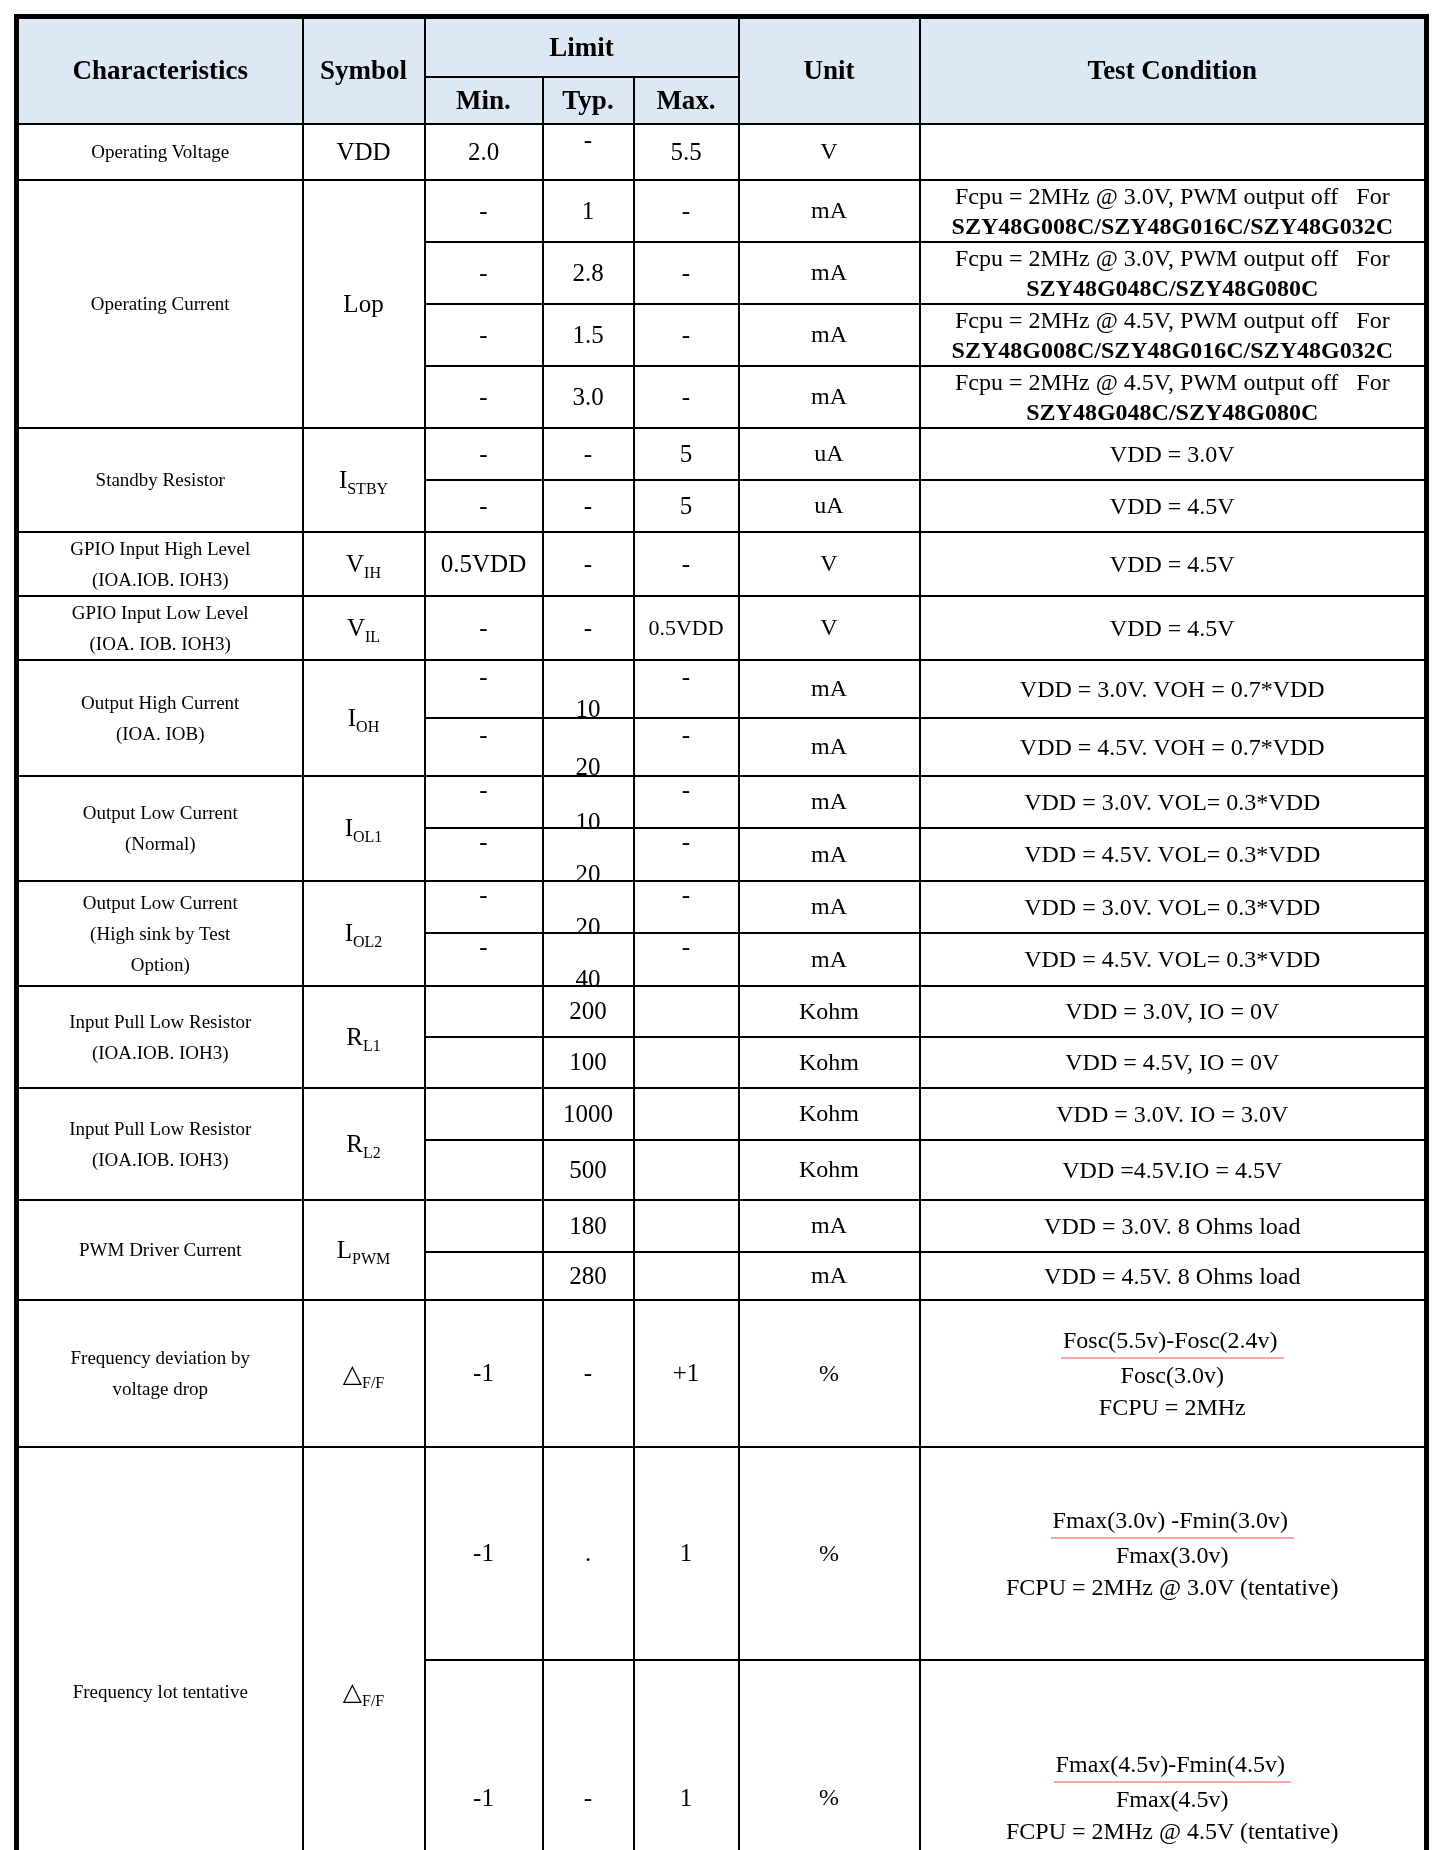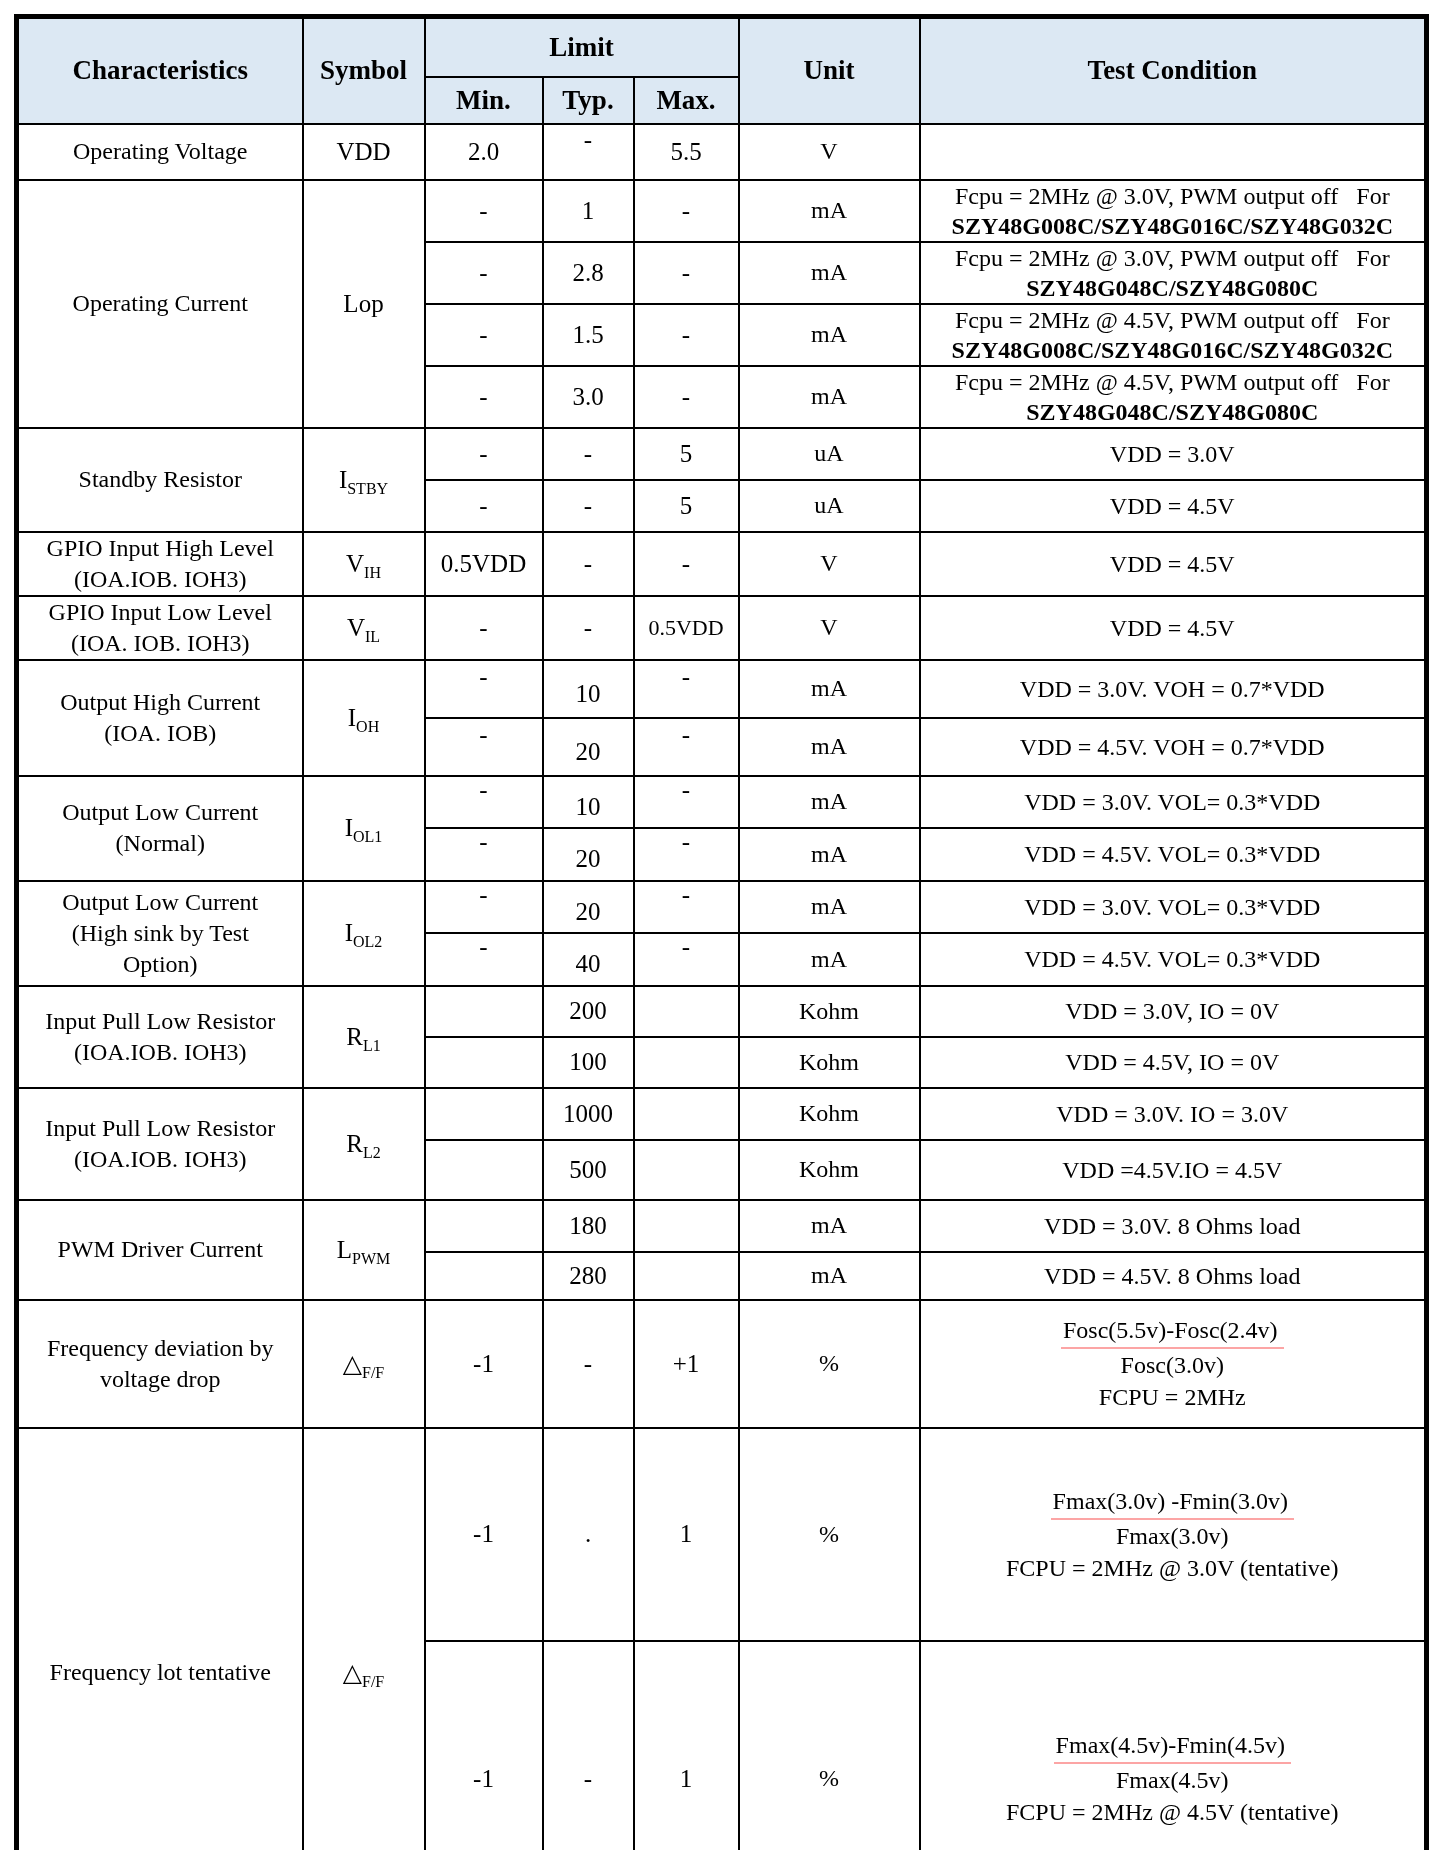--- a/index.html
+++ b/index.html
@@ -5,29 +5,29 @@
   html,body{margin:0;padding:0;background:#fff;}
   .page{position:relative;width:1438px;height:1850px;background:#ffffff;
         font-family:"Liberation Serif","DejaVu Serif",serif;color:#000;}
   table.ec{position:absolute;left:14px;top:14px;width:1410px;height:1822px;
         border-collapse:collapse;table-layout:fixed;
         border:5px solid #000;}
   table.ec th, table.ec td{border:2px solid #000;padding:0 4px;text-align:center;
         vertical-align:middle;overflow:hidden;}
   th.hdr{background:#dce8f3;font-size:27px;font-weight:bold;}
   td{font-size:24px;}
-  td.char{font-size:24px;line-height:31px;}
+  td.char{font-size:19px;line-height:31px;}
   td.sym{font-size:25px;}
   td.val{font-size:25px;}
   td.unit{font-size:24px;}
   td.test{font-size:24px;line-height:30px;}
   sub.ss{font-size:64%;line-height:0;}
   .b{font-weight:bold;}
   .hi{position:relative;top:-12px;display:inline-block;}
-  .lo{position:relative;top:5px;display:inline-block;}
+  .lo{position:relative;top:20px;display:inline-block;}
   .frac{line-height:32px;}
   .frac .num{display:inline-block;border-bottom:2px solid #fca5a5;padding:0 6px 1px 2px;}
   .frac div{display:block;}
 </style>
 </head>
 <body>
 
 <div class="page">
 <table class="ec">
   <colgroup>
@@ -269,21 +269,21 @@
     <td class="test">VDD = 3.0V. 8 Ohms load</td>
   </tr>
   <tr style="height:48px">
     <td class="val"></td>
     <td class="val">280</td>
     <td class="val"></td>
     <td class="unit">mA</td>
     <td class="test">VDD = 4.5V. 8 Ohms load</td>
   </tr>
 
-  <tr style="height:128px">
+  <tr style="height:147px">
     <td class="char">
             <div>Frequency deviation by</div>
             <div>voltage drop</div>
           </td>
     <td class="sym"><span>△</span><sub class="ss">F/F</sub></td>
     <td class="val">-1</td>
     <td class="val">-</td>
     <td class="val">+1</td>
     <td class="unit">%</td>
     <td class="test">

